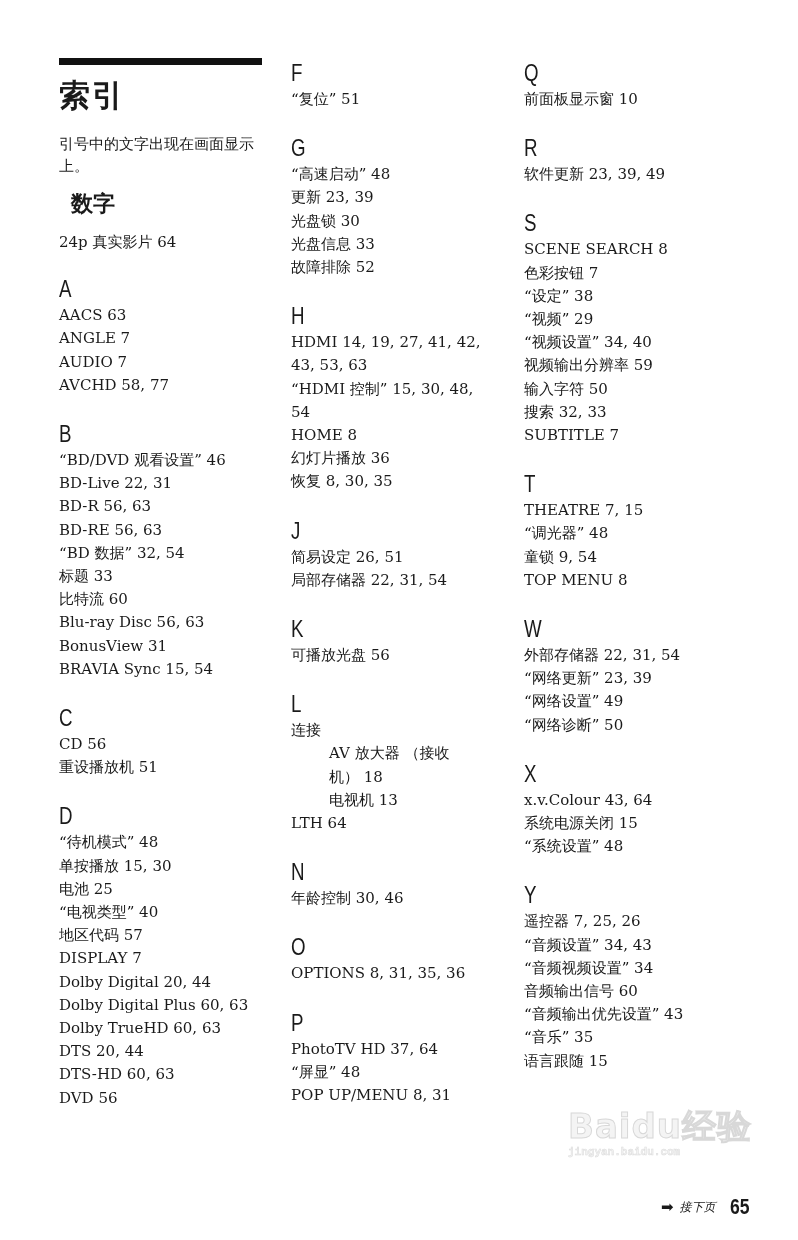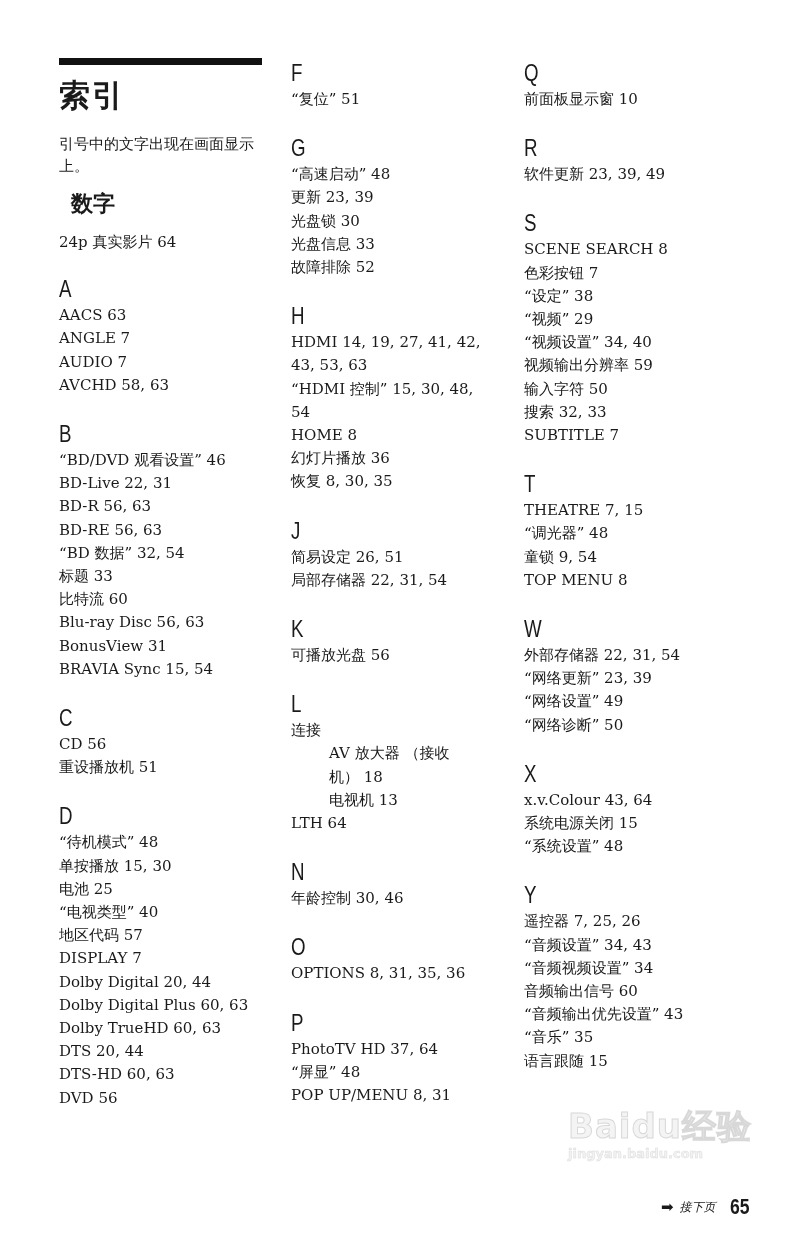--- a/index.html
+++ b/index.html
@@ -24,41 +24,41 @@
            letter-spacing: 0px; }
   .entry.sub { padding-left: 38px; text-indent: 0; }
   .footer { position: absolute; left: 661px; top: 1194px; display: flex; align-items: center; }
   .arrow { font-family: "DejaVu Sans", sans-serif; font-size: 15px; margin-right: 6px; }
   .next { font-family: "DejaVu Sans", sans-serif; font-size: 12px; margin-right: 14px; font-style: italic; }
   .pagenum { font-family: "Liberation Sans", sans-serif; font-weight: bold; font-size: 22px;
              transform: scaleX(0.8); transform-origin: left; display: inline-block; }
   .watermark { position: absolute; left: 568px; top: 1104px; color: #e6e6e6;
                font-family: "DejaVu Sans", sans-serif; font-weight: bold; pointer-events: none; }
   .wm-main { font-size: 34px; letter-spacing: 1px; -webkit-text-stroke: 1px #d8d8d8; color: #f4f4f4; }
-  .wm-sub { font-size: 13px; margin-top: -4px; -webkit-text-stroke: 0.5px #dcdcdc; color: #f2f2f2; }
+  .wm-sub { font-size: 11px; margin-top: -4px; -webkit-text-stroke: 0.5px #dcdcdc; color: #f2f2f2; font-family: Liberation Mono, monospace; }
 </style>
 </head>
 <body>
 
 <div class="col col1">
   <div class="topbar"></div>
   <h1 class="title">索引</h1>
   <p class="note">引号中的文字出现在画面显示上。</p>
 
   <div class="section" style="margin-bottom:20px">
     <h2 class="letter-cn">数字</h2>
     <p class="entry">24p 真实影片 64</p>
   </div>
 
   <div class="section">
     <h2 class="letter">A</h2>
     <p class="entry">AACS 63</p>
     <p class="entry">ANGLE 7</p>
     <p class="entry">AUDIO 7</p>
-    <p class="entry">AVCHD 58, 63</p>
+    <p class="entry">AVCHD 58, 77</p>
   </div>
 
   <div class="section">
     <h2 class="letter">B</h2>
     <p class="entry">“BD/DVD 观看设置” 46</p>
     <p class="entry">BD-Live 22, 31</p>
     <p class="entry">BD-R 56, 63</p>
     <p class="entry">BD-RE 56, 63</p>
     <p class="entry">“BD 数据” 32, 54</p>
     <p class="entry">标题 33</p>

